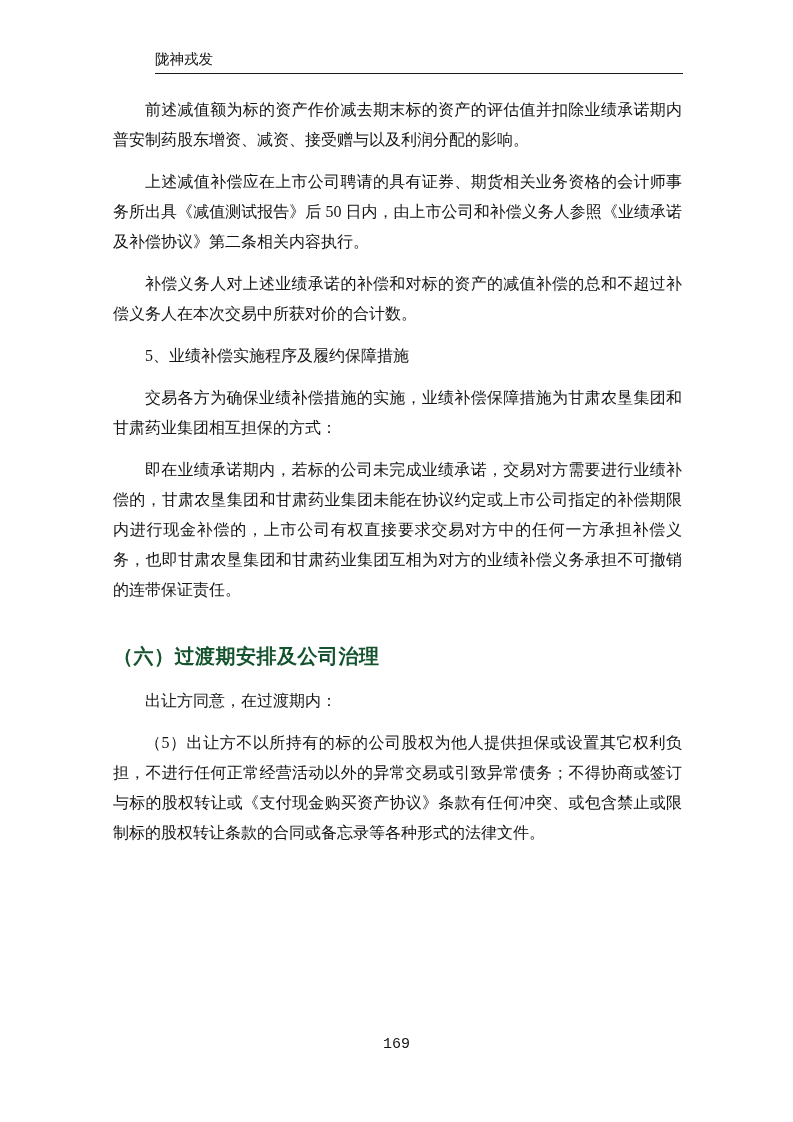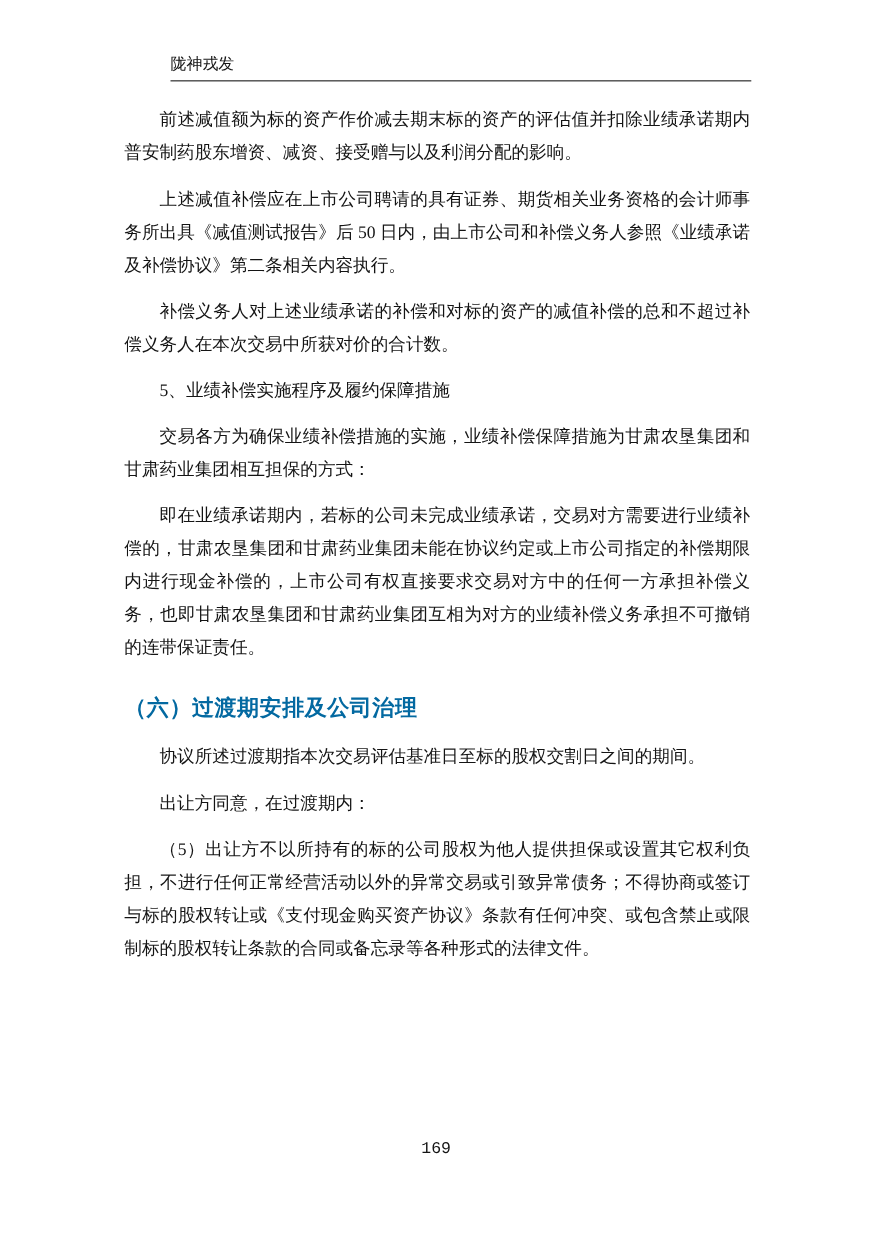--- a/index.html
+++ b/index.html
@@ -39,26 +39,26 @@
   .para {
     margin: 0 0 12px 0;
     font-size: 16px;
     line-height: 30px;
     text-align: justify;
     text-justify: inter-ideograph;
     text-indent: 2em;
     word-break: break-all;
   }
   .section-heading {
-    margin: 24px 0 15px 0;
+    margin: 36px 0 15px 0;
     font-family: "Liberation Sans", "DejaVu Sans", sans-serif;
     font-weight: 700;
     font-size: 20px;
     line-height: 30px;
-    color: #0369a1;
+    color: #14532d;
     letter-spacing: 0.5px;
   }
   .footer {
     position: absolute;
     left: 0;
     right: 0;
     top: 1036px;
     text-align: center;
     font-size: 15px;
     color: #141414;
@@ -75,21 +75,20 @@
   </div>
 
   <div class="body">
     <p class="para">前述减值额为标的资产作价减去期末标的资产的评估值并扣除业绩承诺期内普安制药股东增资、减资、接受赠与以及利润分配的影响。</p>
     <p class="para">上述减值补偿应在上市公司聘请的具有证券、期货相关业务资格的会计师事务所出具《减值测试报告》后 50 日内，由上市公司和补偿义务人参照《业绩承诺及补偿协议》第二条相关内容执行。</p>
     <p class="para">补偿义务人对上述业绩承诺的补偿和对标的资产的减值补偿的总和不超过补偿义务人在本次交易中所获对价的合计数。</p>
     <p class="para">5、业绩补偿实施程序及履约保障措施</p>
     <p class="para">交易各方为确保业绩补偿措施的实施，业绩补偿保障措施为甘肃农垦集团和甘肃药业集团相互担保的方式：</p>
     <p class="para">即在业绩承诺期内，若标的公司未完成业绩承诺，交易对方需要进行业绩补偿的，甘肃农垦集团和甘肃药业集团未能在协议约定或上市公司指定的补偿期限内进行现金补偿的，上市公司有权直接要求交易对方中的任何一方承担补偿义务，也即甘肃农垦集团和甘肃药业集团互相为对方的业绩补偿义务承担不可撤销的连带保证责任。</p>
     <h2 class="section-heading">（六）过渡期安排及公司治理</h2>
-    <p class="para">协议所述过渡期指本次交易评估基准日至标的股权交割日之间的期间。</p>
     <p class="para">出让方同意，在过渡期内：</p>
     <p class="para">（5）出让方不以所持有的标的公司股权为他人提供担保或设置其它权利负担，不进行任何正常经营活动以外的异常交易或引致异常债务；不得协商或签订与标的股权转让或《支付现金购买资产协议》条款有任何冲突、或包含禁止或限制标的股权转让条款的合同或备忘录等各种形式的法律文件。</p>
   </div>
 
   <div class="footer">
     <span>169</span>
   </div>
 
 </div>
 

